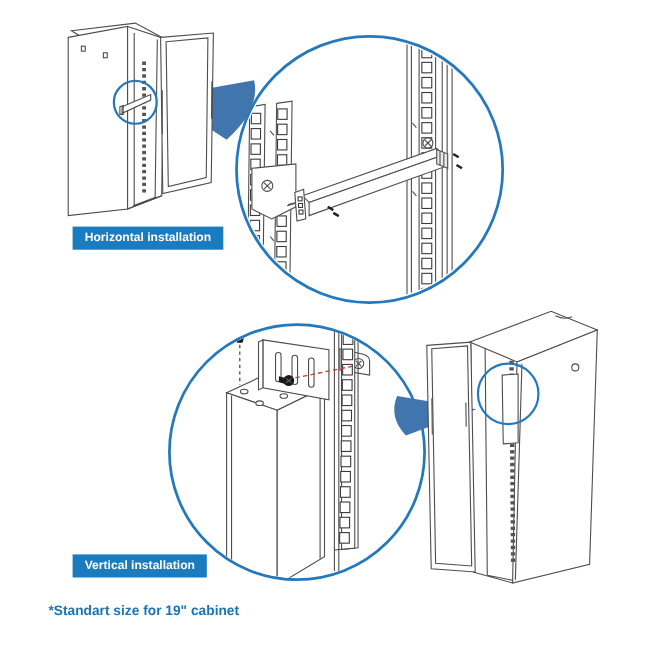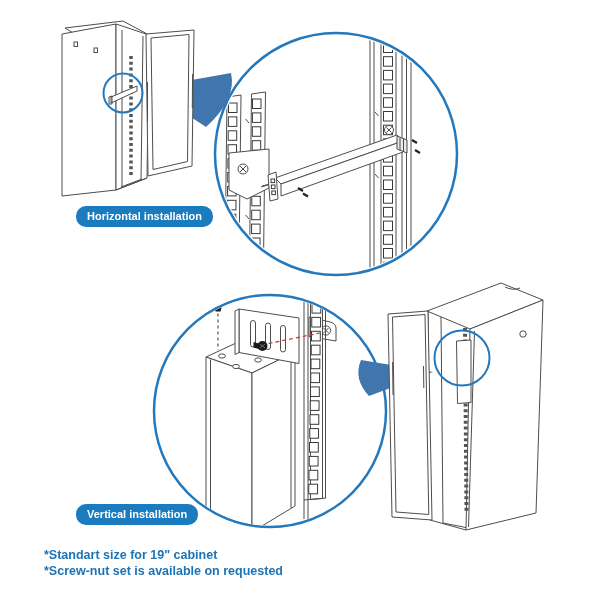--- a/index.html
+++ b/index.html
@@ -1,21 +1,21 @@
 <!DOCTYPE html>
 <html><head>
 <meta charset="utf-8">
 <style>
   html,body{margin:0;padding:0;background:#fff;}
   .stage{position:relative;width:600px;height:600px;background:#fff;overflow:hidden;
          font-family:"Liberation Sans",sans-serif;}
   .stage svg{position:absolute;left:0;top:0;}
   .badge{position:absolute;display:inline-block;background:#1a7bbf;color:#ffffff;
-         font:600 11px/13px "Liberation Sans",sans-serif;padding:4px 11px;border-radius:10px;
-         white-space:nowrap;margin-left:10px;}
+         font:600 11px/13px "Liberation Sans",sans-serif;padding:4px 11px;border-radius:0;
+         white-space:nowrap;}
   .badge-horizontal{left:66px;top:206px;}
   .badge-vertical{left:66px;top:504px;}
   .notes{position:absolute;left:44px;top:547px;width:420px;color:#1c74b6;
          font:bold 12.5px/16.2px "Liberation Sans",sans-serif;}
   .note-line{white-space:nowrap;}
   
   .ln{fill:none;stroke:#4d4d4d;stroke-width:1;}
   .lnw{fill:#ffffff;stroke:#4d4d4d;stroke-width:1;}
   .sq{fill:#ffffff;stroke:#3a3a3a;stroke-width:1;}
   .blue-circle{fill:none;stroke:#2478bc;stroke-width:2;}
@@ -237,15 +237,14 @@
 
   <circle class="blue-circle" cx="123" cy="93" r="19.5"></circle>
   <circle class="blue-circle" cx="462" cy="358" r="27.5"></circle>
 </svg>
 
   <div class="badge badge-horizontal">Horizontal installation</div>
   <div class="badge badge-vertical">Vertical installation</div>
 
   <div class="notes">
     <div class="note-line">*Standart size for 19" cabinet</div>
-    <div class="note-line">*Screw-nut set is available on requested</div>
   </div>
 </div>
 
 </body></html>

